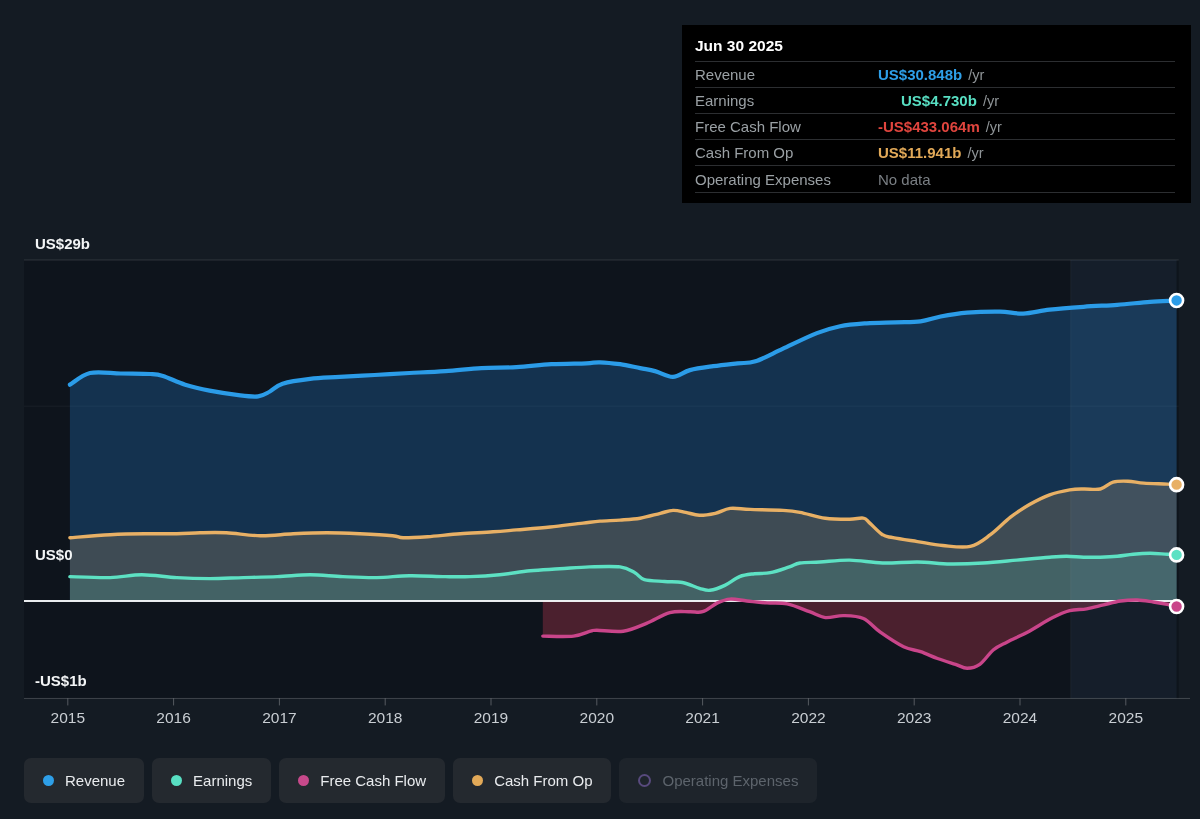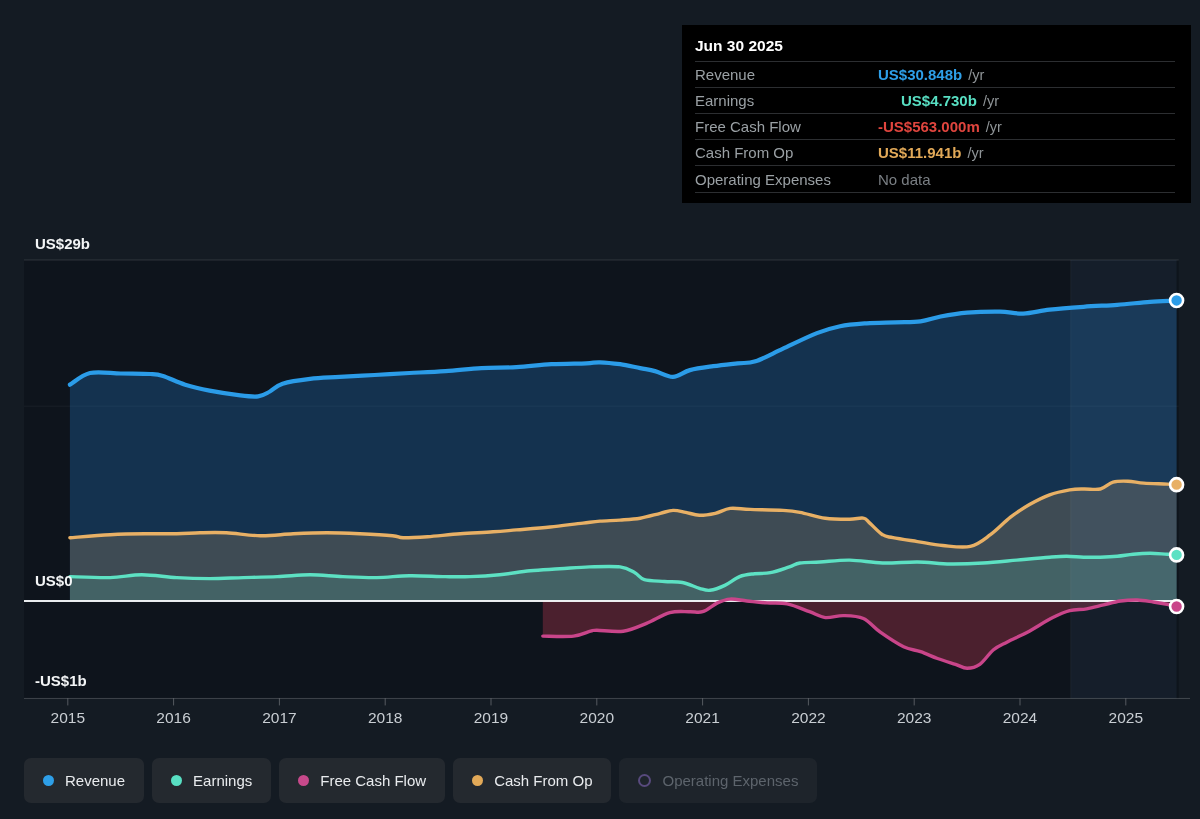--- a/index.html
+++ b/index.html
@@ -3,21 +3,21 @@
 <meta charset="utf-8">
 <style>
   html,body{margin:0;padding:0;background:#141b23;}
   .page{position:relative;width:1200px;height:819px;background:#141b23;overflow:hidden;
         font-family:"Liberation Sans",sans-serif;}
   #chart-svg{position:absolute;left:0;top:0;}
 
   
   .ylabel{position:absolute;left:35px;color:#f3f5f6;font-size:15px;font-weight:600;z-index:3;}
   .ylabel.l35{top:235px;}
-  .ylabel.l0{top:572px;}
+  .ylabel.l0{top:546px;}
   .ylabel.ln10{top:672px;}
 
   
   .tooltip{position:absolute;left:682px;top:25px;width:509px;background:#000;
            padding:9px 16px 10px 13px;box-sizing:border-box;z-index:5;}
   .tt-title{color:#fff;font-size:15.5px;font-weight:700;line-height:24px;margin-bottom:3px;}
   .tt-row{display:flex;align-items:center;min-height:25px;border-top:1px solid #2c2e31;}
   .tt-row.no-border{border-top:none;}
   .tt-row.last{border-bottom:1px solid #2c2e31;min-height:26px;}
   .tt-label{width:183px;flex:none;color:#9aa0a4;font-size:15px;}
@@ -101,21 +101,21 @@
 
     <div class="tt-row">
       <span class="tt-label">Earnings</span>
       <span class="tt-value" style="color: rgb(88, 223, 195); margin-left: 23px;">US$4.730b</span>
       <span class="tt-suffix">/yr</span>
     </div>
 
 
     <div class="tt-row">
       <span class="tt-label">Free Cash Flow</span>
-      <span class="tt-value" style="color: rgb(224, 69, 62);">-US$563.000m</span>
+      <span class="tt-value" style="color: rgb(224, 69, 62);">-US$433.064m</span>
       <span class="tt-suffix">/yr</span>
     </div>
 
     <div class="tt-row">
       <span class="tt-label">Cash From Op</span>
       <span class="tt-value" style="color: rgb(226, 169, 88);">US$11.941b</span>
       <span class="tt-suffix">/yr</span>
     </div>
 
     <div class="tt-row last">

